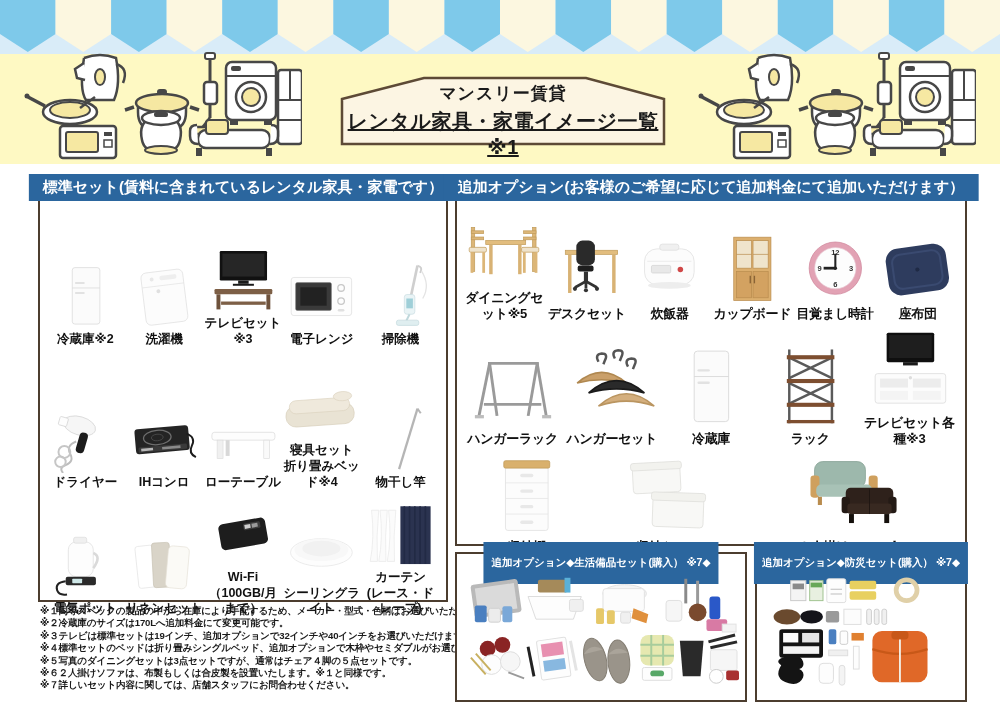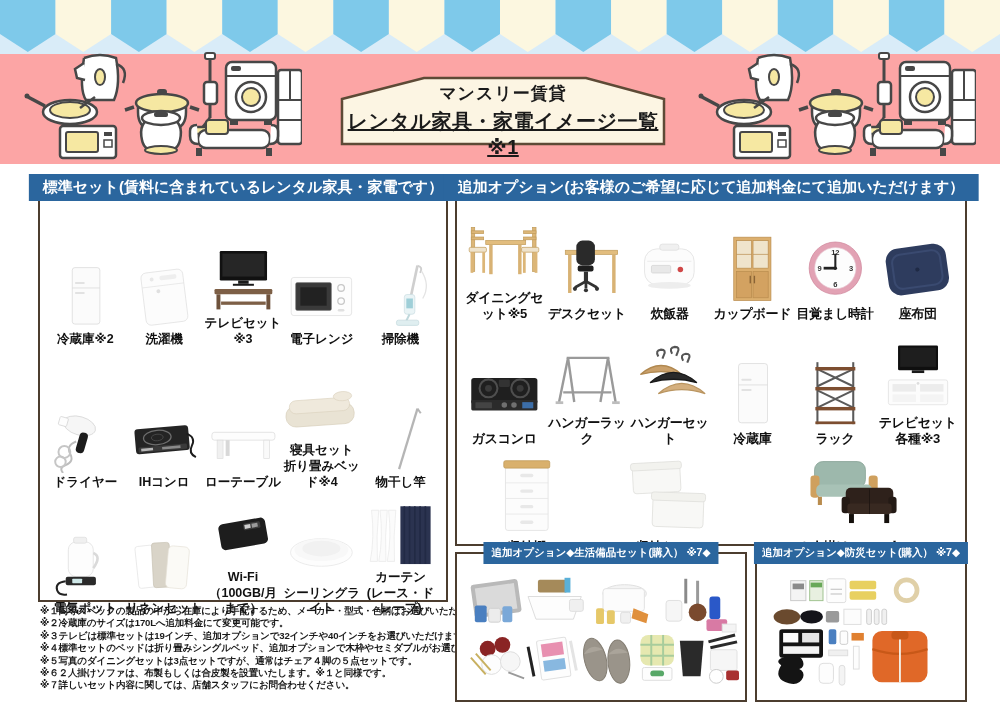--- a/index.html
+++ b/index.html
@@ -1,20 +1,20 @@
 <!DOCTYPE html>
 <html><head>
 <meta charset="utf-8">
 <style>
   html,body{margin:0;padding:0;}
   body{font-family:"Liberation Sans","DejaVu Sans",sans-serif;background:#ffffff;}
   #page{position:relative;width:1000px;height:706px;background:#ffffff;overflow:hidden;}
 
   
-  #header{position:absolute;left:0;top:0;width:1000px;height:164px;background:#fca5a5;}
+  #header{position:absolute;left:0;top:0;width:1000px;height:164px;background:#fef9c3;}
   #awning{position:absolute;left:0;top:0;width:1000px;height:54px;}
   .decor{position:absolute;top:50px;width:282px;height:112px;}
   #decor-left{left:20px;}
   #decor-right{left:694px;}
 
   #title-plaque{position:absolute;left:336px;top:74px;width:334px;height:74px;}
   #title-plaque svg{position:absolute;left:0;top:0;}
   #title-text{position:absolute;left:0;top:8px;width:100%;text-align:center;color:#1a1a1a;}
   #title-line1{font-size:17px;font-weight:bold;letter-spacing:1px;}
   #title-line2{font-size:20px;font-weight:bold;margin-top:3px;letter-spacing:0.5px;text-decoration:underline;}
@@ -22,21 +22,21 @@
   
   .pbox{position:absolute;background:#fff;border:2px solid #4c3d2f;}
   #box-standard{left:38px;top:186px;width:406px;height:412px;}
   #box-option{left:455px;top:186px;width:508px;height:356px;}
   #box-life{left:455px;top:552px;width:288px;height:146px;}
   #box-emergency{left:755px;top:552px;width:208px;height:146px;text-align:right;}
 
   .tab{position:absolute;top:-14px;left:50%;transform:translateX(-50%);
        background:#2b669e;color:#ffffff;font-weight:bold;white-space:nowrap;
        padding:4px 14px;font-size:15px;letter-spacing:0;}
-  .tab-small{font-size:10.5px;padding:4px 8px;top:-12px;}
+  .tab-small{font-size:10.5px;padding:14px 8px;top:-12px;}
 
   .prow{display:flex;align-items:flex-end;padding:0 6px;}
   .cell{flex:1;display:flex;flex-direction:column;align-items:center;min-width:0;}
   .pimg{width:100%;display:flex;justify-content:center;align-items:flex-end;}
   .pimg svg{max-width:100%;}
   .plabel{font-size:12.5px;font-weight:bold;color:#111;text-align:center;
           white-space:pre-line;line-height:1.25;margin-top:2px;}
   #box-option .plabel{font-size:13px;letter-spacing:-0.3px;}
 
   .std-r1{margin-top:22px;} .std-r1 .pimg{height:104px;}
@@ -497,38 +497,20 @@
               </g>
             </svg>
           </div>
           <div class="plabel">座布団</div>
         </div>
       </div>
     <div class="prow opt-r2">
         <div class="cell">
           <div class="pimg">
             <svg viewBox="0 0 120 100" width="100%" height="100%" preserveAspectRatio="xMidYMax meet">
-              <rect x="12" y="26" width="96" height="38" rx="4" fill="#1f1f1f"></rect>
-              <circle cx="37" cy="41" r="13" fill="none" stroke="#4e4e4e" stroke-width="3"></circle>
-              <circle cx="37" cy="41" r="5" fill="#3a3a3a"></circle>
-              <circle cx="83" cy="41" r="13" fill="none" stroke="#4e4e4e" stroke-width="3"></circle>
-              <circle cx="83" cy="41" r="5" fill="#3a3a3a"></circle>
-              <rect x="52" y="28" width="16" height="11" rx="2" fill="#333"></rect>
-              <rect x="12" y="58" width="96" height="15" rx="2" fill="#2b2b2b"></rect>
-              <rect x="18" y="61" width="24" height="9" rx="1" fill="#444"></rect>
-              <circle cx="60" cy="65" r="4" fill="#707070"></circle>
-              <circle cx="74" cy="65" r="4" fill="#707070"></circle>
-              <rect x="86" y="61" width="16" height="9" fill="#3c6ea8"></rect>
-            </svg>
-          </div>
-          <div class="plabel">ガスコンロ</div>
-        </div>
-        <div class="cell">
-          <div class="pimg">
-            <svg viewBox="0 0 120 100" width="100%" height="100%" preserveAspectRatio="xMidYMax meet">
               <g stroke="#9a9a9a" stroke-width="3.5" fill="none">
                 <path d="M30 20 h62"></path>
                 <path d="M32 20 L19 84"></path>
                 <path d="M32 20 L41 84"></path>
                 <path d="M90 20 L79 84"></path>
                 <path d="M90 20 L101 84"></path>
                 <path d="M25 70 h70"></path>
               </g>
               <rect x="14" y="83" width="11" height="4" fill="#bdbdbd"></rect>
               <rect x="96" y="83" width="11" height="4" fill="#bdbdbd"></rect>

